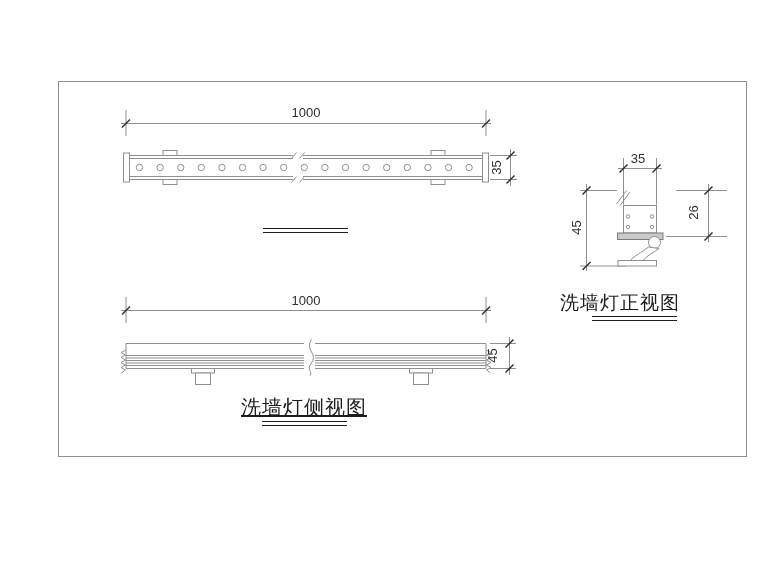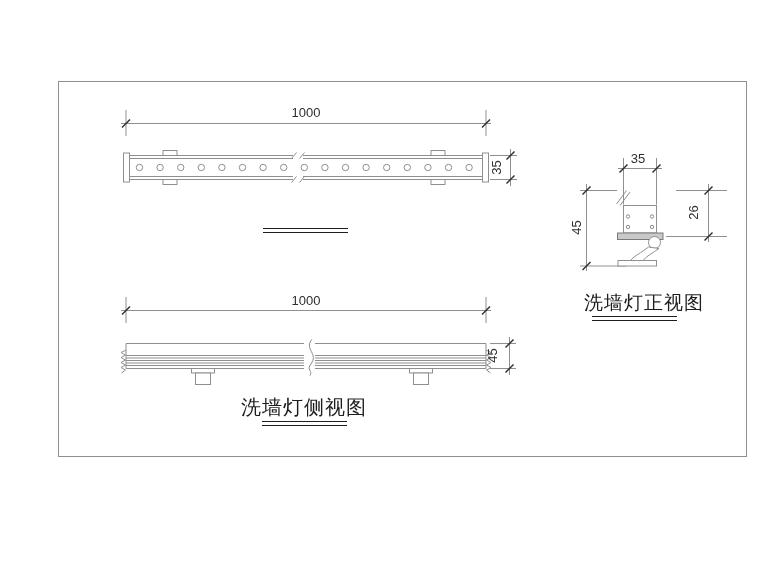--- a/index.html
+++ b/index.html
@@ -168,21 +168,21 @@
       </g>
     </g>
   </svg>
 
   <div class="dimtxt" style="left:230px;top:106px;width:100px;">1000</div>
   <div class="dimtxt vert" style="left:457px;top:160px;width:28px;height:15px;">35</div>
   <div class="dbl-underline" style="left:237px;top:228px;width:85px;"></div>
 
   <div class="dimtxt" style="left:230px;top:294px;width:100px;">1000</div>
   <div class="dimtxt vert" style="left:453px;top:348px;width:28px;height:15px;">45</div>
-  <div class="title" style="left:188px;top:395px;width:180px;">洗墙灯侧视图</div>
+  <div class="title" style="left:188px;top:395px;width:180px;text-decoration:underline;">洗墙灯侧视图</div>
   <div class="dbl-underline" style="left:236px;top:421px;width:85px;"></div>
 
   <div class="dimtxt" style="left:583px;top:152px;width:58px;">35</div>
   <div class="dimtxt vert" style="left:537px;top:220px;width:28px;height:15px;">45</div>
   <div class="dimtxt vert" style="left:654px;top:205px;width:28px;height:15px;">26</div>
-  <div class="title small" style="left:528px;top:291px;width:180px;text-align:center;">洗墙灯正视图</div>
+  <div class="title small" style="left:504px;top:291px;width:180px;text-align:center;">洗墙灯正视图</div>
   <div class="dbl-underline" style="left:566px;top:316px;width:85px;"></div>
 </div>
 
 </body></html>

